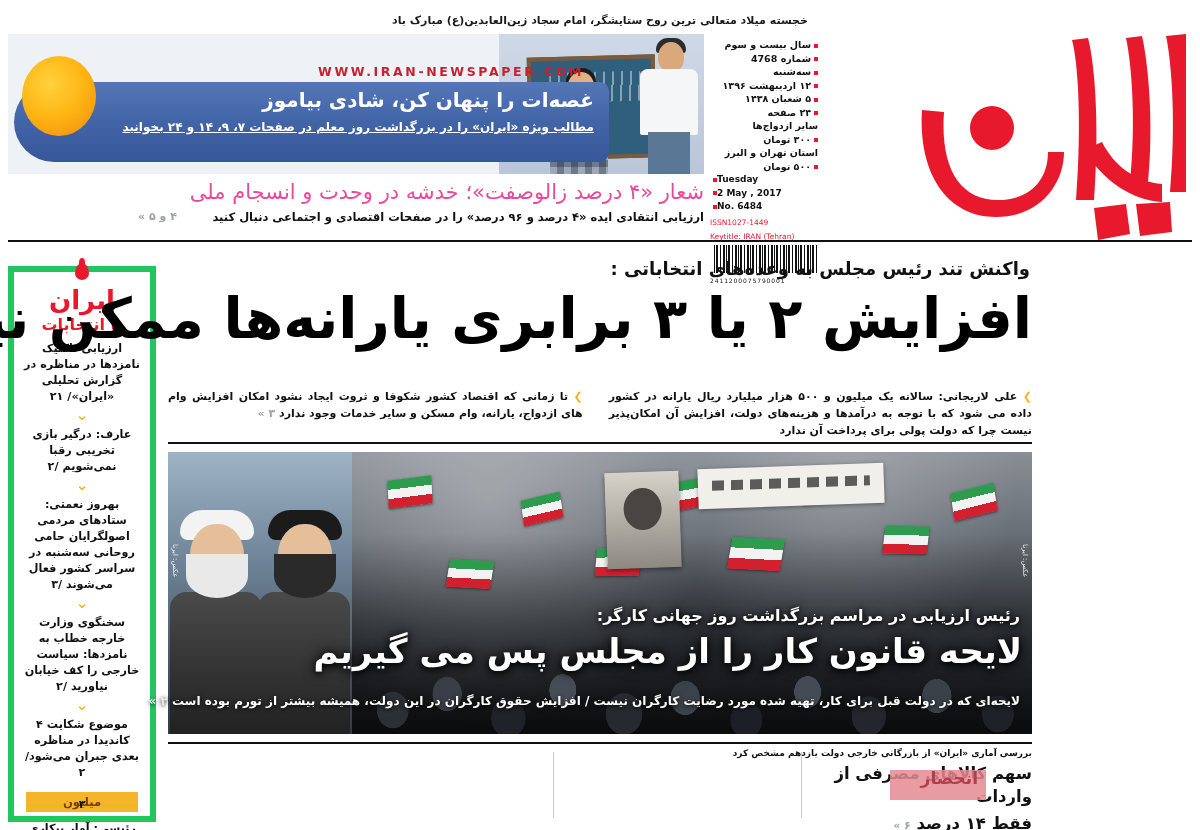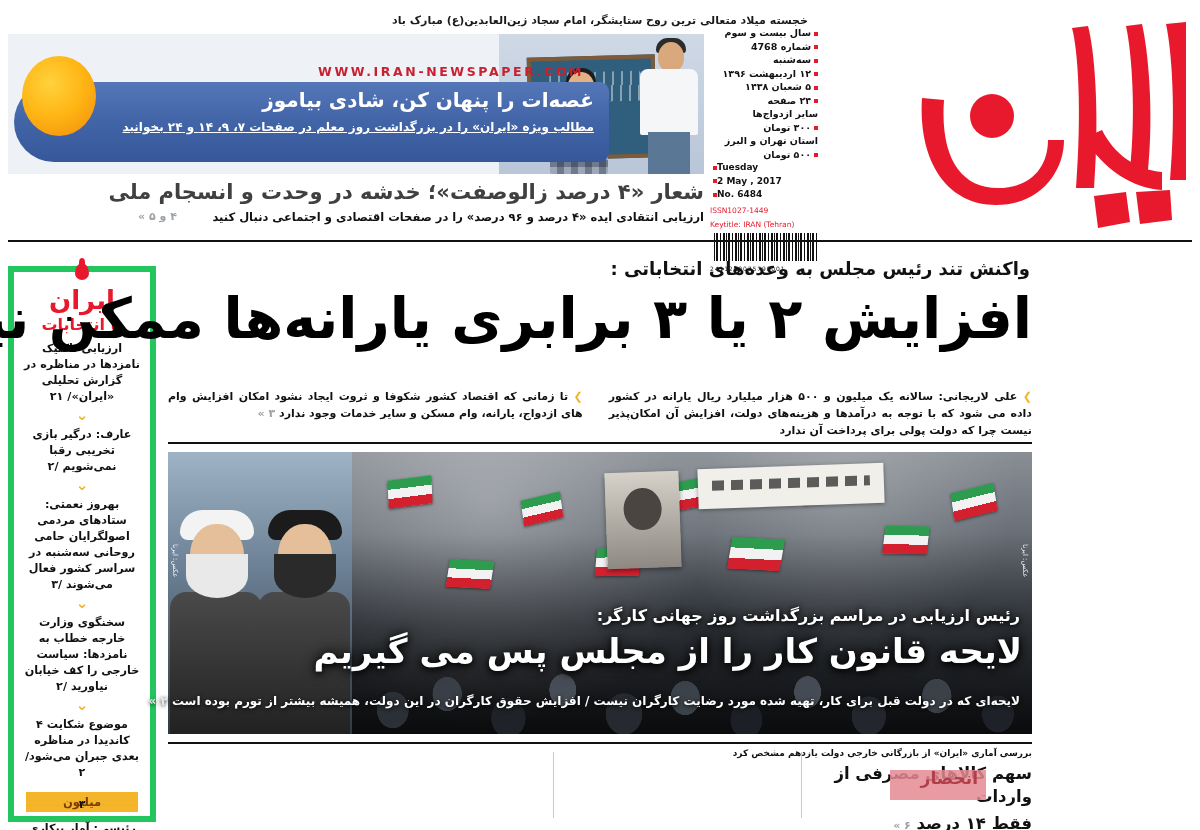--- a/index.html
+++ b/index.html
@@ -17,21 +17,21 @@
   
   .greeting{
     position:absolute;top:14px;right:0;left:0;
     text-align:center;
     font-size:11px;font-weight:bold;color:#1a1a1a;
     letter-spacing:0;
   }
 
   
   .masthead{
-    position:absolute;top:26px;right:14px;
+    position:absolute;top:38px;right:14px;
     width:480px;height:205px;
   }
   .logo-iran{
     position:absolute;top:-6px;right:0;
     width:360px;height:215px;
     color:#e8192c;
     font-size:185px;line-height:205px;
     font-weight:bold;
     text-align:center;
     direction:rtl;
@@ -138,21 +138,21 @@
     color:#ffffff;font-size:12px;font-weight:bold;text-align:right;
     direction:rtl;white-space:nowrap;text-decoration:underline;
   }
 
   
   .banner2{
     position:absolute;top:180px;right:496px;left:8px;height:56px;
   }
   .banner2 .t1{
     position:absolute;top:0;right:0;left:120px;
-    text-align:right;font-size:21px;font-weight:bold;color:#404040;
+    text-align:right;font-size:21px;font-weight:normal;color:#ec4899;
     white-space:nowrap;direction:rtl;
   }
   .banner2 .t2{
     position:absolute;top:30px;right:0;left:200px;
     text-align:right;font-size:11.5px;font-weight:bold;color:#111;
     white-space:nowrap;direction:rtl;
   }
   .banner2 .pg{
     position:absolute;top:30px;left:130px;
     font-size:11px;color:#9aa0a6;font-weight:bold;direction:rtl;

